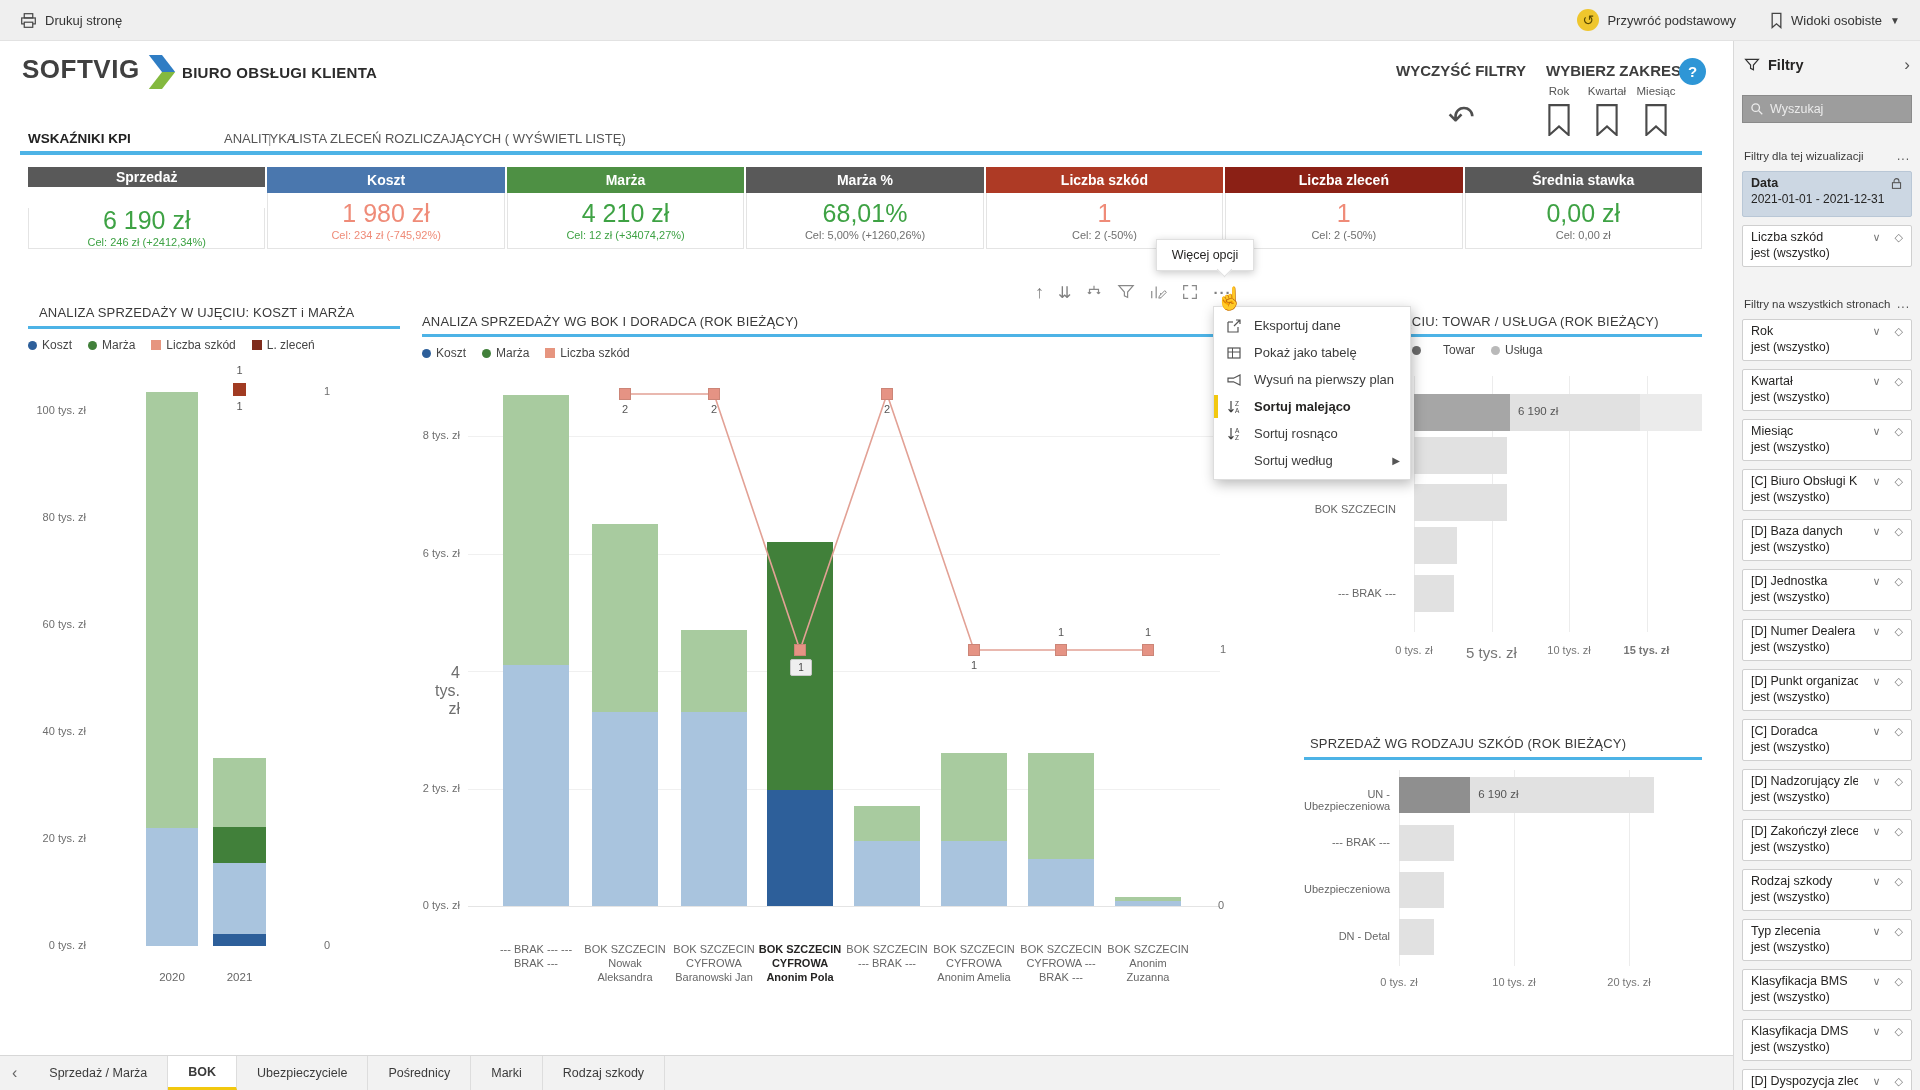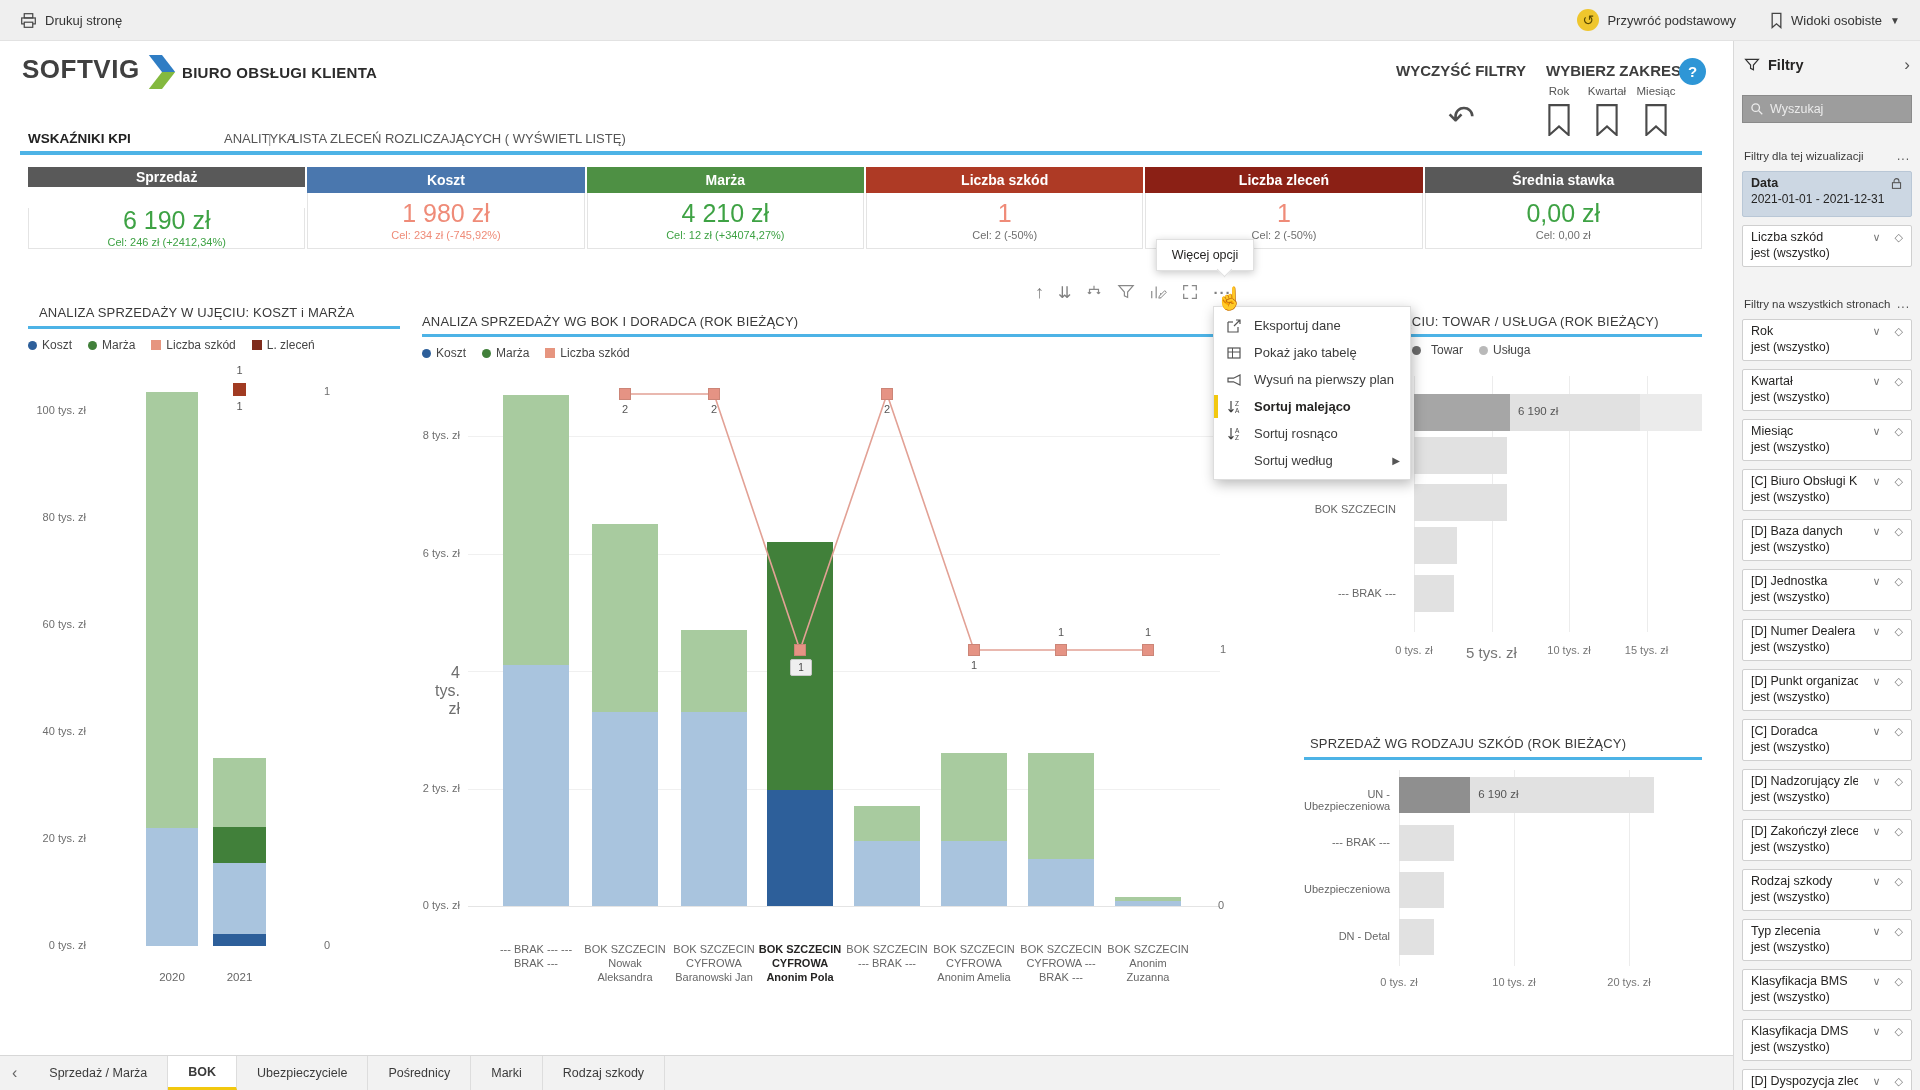--- a/index.html
+++ b/index.html
@@ -167,20 +167,27 @@
           </div>
         </div>
         <div style="position: relative; flex: 1 1 0%; display: flex; flex-direction: column;">
           <div style="height: 26px; background: rgb(78, 144, 68); color: rgb(255, 255, 255); font-size: 14px; font-weight: 700; display: flex; align-items: center; justify-content: center;">Marża</div>
           <div style="flex: 1 1 0%; background: rgb(255, 255, 255); border-right: 1px solid rgb(228, 228, 228); border-bottom: 1px solid rgb(228, 228, 228); border-left: 1px solid rgb(228, 228, 228); border-image: initial; border-top: none; display: flex; flex-direction: column; align-items: center; justify-content: center; gap: 3px;">
             <div style="font-size: 25px; font-weight: 300; line-height: 1; color: rgb(62, 162, 68);">4 210 zł</div>
             <div style="font-size: 11px; color: rgb(62, 162, 68);">Cel: 12 zł (+34074,27%)</div>
           </div>
         </div>
         <div style="position: relative; flex: 1 1 0%; display: flex; flex-direction: column;">
+          <div style="height: 26px; background: rgb(89, 89, 89); color: rgb(255, 255, 255); font-size: 14px; font-weight: 700; display: flex; align-items: center; justify-content: center;">Marża %</div>
+          <div style="flex: 1 1 0%; background: rgb(255, 255, 255); border-right: 1px solid rgb(228, 228, 228); border-bottom: 1px solid rgb(228, 228, 228); border-left: 1px solid rgb(228, 228, 228); border-image: initial; border-top: none; display: flex; flex-direction: column; align-items: center; justify-content: center; gap: 3px;">
+            <div style="font-size: 25px; font-weight: 300; line-height: 1; color: rgb(62, 162, 68);">68,01%</div>
+            <div style="font-size: 11px; color: rgb(111, 111, 111);">Cel: 5,00% (+1260,26%)</div>
+          </div>
+        </div>
+        <div style="position: relative; flex: 1 1 0%; display: flex; flex-direction: column;">
           <div style="height: 26px; background: rgb(174, 58, 37); color: rgb(255, 255, 255); font-size: 14px; font-weight: 700; display: flex; align-items: center; justify-content: center;">Liczba szkód</div>
           <div style="flex: 1 1 0%; background: rgb(255, 255, 255); border-right: 1px solid rgb(228, 228, 228); border-bottom: 1px solid rgb(228, 228, 228); border-left: 1px solid rgb(228, 228, 228); border-image: initial; border-top: none; display: flex; flex-direction: column; align-items: center; justify-content: center; gap: 3px;">
             <div style="font-size: 25px; font-weight: 300; line-height: 1; color: rgb(239, 139, 120);">1</div>
             <div style="font-size: 11px; color: rgb(111, 111, 111);">Cel: 2 (-50%)</div>
           </div>
         </div>
         <div style="position: relative; flex: 1 1 0%; display: flex; flex-direction: column;">
           <div style="height: 26px; background: rgb(139, 32, 21); color: rgb(255, 255, 255); font-size: 14px; font-weight: 700; display: flex; align-items: center; justify-content: center;">Liczba zleceń</div>
           <div style="flex: 1 1 0%; background: rgb(255, 255, 255); border-right: 1px solid rgb(228, 228, 228); border-bottom: 1px solid rgb(228, 228, 228); border-left: 1px solid rgb(228, 228, 228); border-image: initial; border-top: none; display: flex; flex-direction: column; align-items: center; justify-content: center; gap: 3px;">
             <div style="font-size: 25px; font-weight: 300; line-height: 1; color: rgb(239, 139, 120);">1</div>
@@ -334,37 +341,37 @@
         <div style="position: absolute; left: 542px; top: 349px; width: 20px; text-align: center; font-size: 11px; color: rgb(85, 85, 85);">1</div>
         <div style="position: absolute; left: 629px; top: 316px; width: 20px; text-align: center; font-size: 11px; color: rgb(85, 85, 85);">1</div>
         <div style="position: absolute; left: 716px; top: 316px; width: 20px; text-align: center; font-size: 11px; color: rgb(85, 85, 85);">1</div>
         <div style="position: absolute; left: 798px; top: 333px; width: 18px; font-size: 11px; color: rgb(110, 110, 110);">1</div>
         <div style="position: absolute; left: 796px; top: 589px; width: 18px; font-size: 11px; color: rgb(110, 110, 110);">0</div>
       </div>
       <div style="position: absolute; left: 1304px; top: 310px; width: 398px; height: 370px;">
         <div class="ctitle" style="position: absolute; left: 99px; top: 4px;">ĘCIU: TOWAR / USŁUGA (ROK BIEŻĄCY)</div>
         <div style="position: absolute; left: 0px; top: 24px; width: 398px; height: 3px; background: rgb(77, 179, 230);"></div>
         <div style="position: absolute; left: 108px; top: 33px; display: flex; gap: 16px; align-items: center;">
-          <div style="display: flex; align-items: center; gap: 10px; font-size: 12px; color: rgb(70, 70, 70);">
+          <div style="display: flex; align-items: center; gap: 22px; font-size: 12px; color: rgb(70, 70, 70);">
             <div style="width: 9px; height: 9px; border-radius: 50%; background: rgb(109, 109, 109);"></div>
             <div style="">Towar</div>
           </div>
           <div style="display: flex; align-items: center; gap: 5px; font-size: 12px; color: rgb(70, 70, 70);">
             <div style="width: 9px; height: 9px; border-radius: 50%; background: rgb(185, 185, 185);"></div>
             <div style="">Usługa</div>
           </div>
         </div>
         <div style="position: absolute; left: 110px; top: 66px; width: 1px; height: 256px; background: rgb(236, 236, 236);"></div>
         <div style="position: absolute; left: 80px; top: 334px; width: 60px; text-align: center; font-size: 11px; color: rgb(118, 118, 118);">0 tys. zł</div>
         <div style="position: absolute; left: 187.5px; top: 66px; width: 1px; height: 256px; background: rgb(236, 236, 236);"></div>
         <div style="position: absolute; left: 157.5px; top: 334px; width: 60px; text-align: center; font-size: 15px; color: rgb(118, 118, 118);">5 tys. zł</div>
         <div style="position: absolute; left: 265px; top: 66px; width: 1px; height: 256px; background: rgb(236, 236, 236);"></div>
         <div style="position: absolute; left: 235px; top: 334px; width: 60px; text-align: center; font-size: 11px; color: rgb(118, 118, 118);">10 tys. zł</div>
         <div style="position: absolute; left: 342.5px; top: 66px; width: 1px; height: 256px; background: rgb(236, 236, 236);"></div>
-        <div style="position: absolute; left: 312.5px; top: 334px; width: 60px; text-align: center; font-size: 11px; color: rgb(118, 118, 118);">15 tys. zł</div>
+        <div style="position: absolute; left: 312.5px; top: 334px; width: 60px; text-align: center; font-size: 11px; color: rgb(118, 118, 118); font-weight: bold;">15 tys. zł</div>
         <div style="position: absolute; left: 110px; top: 84px; width: 95.945px; height: 37px; background: rgb(166, 166, 166);"></div>
         <div style="position: absolute; left: 205.945px; top: 84px; width: 130.2px; height: 37px; background: rgb(225, 225, 225);"></div>
         <div style="position: absolute; left: 336.145px; top: 84px; width: 61.855px; height: 37px; background: rgb(235, 235, 235);"></div>
         <div style="position: absolute; left: 213.945px; top: 95px; font-size: 11.5px; color: rgb(85, 85, 85);">6 190 zł</div>
         <div style="position: absolute; left: 110px; top: 127px; width: 93px; height: 37px; background: rgb(225, 225, 225);"></div>
         <div style="position: absolute; left: 0px; top: 193px; width: 92px; text-align: right; font-size: 11px; color: rgb(102, 102, 102);">BOK SZCZECIN</div>
         <div style="position: absolute; left: 110px; top: 174px; width: 93px; height: 37px; background: rgb(225, 225, 225);"></div>
         <div style="position: absolute; left: 110px; top: 217px; width: 43.4px; height: 37px; background: rgb(225, 225, 225);"></div>
         <div style="position: absolute; left: 0px; top: 277px; width: 92px; text-align: right; font-size: 11px; color: rgb(102, 102, 102);">--- BRAK ---</div>
         <div style="position: absolute; left: 110px; top: 265px; width: 40.3px; height: 37px; background: rgb(225, 225, 225);"></div>

